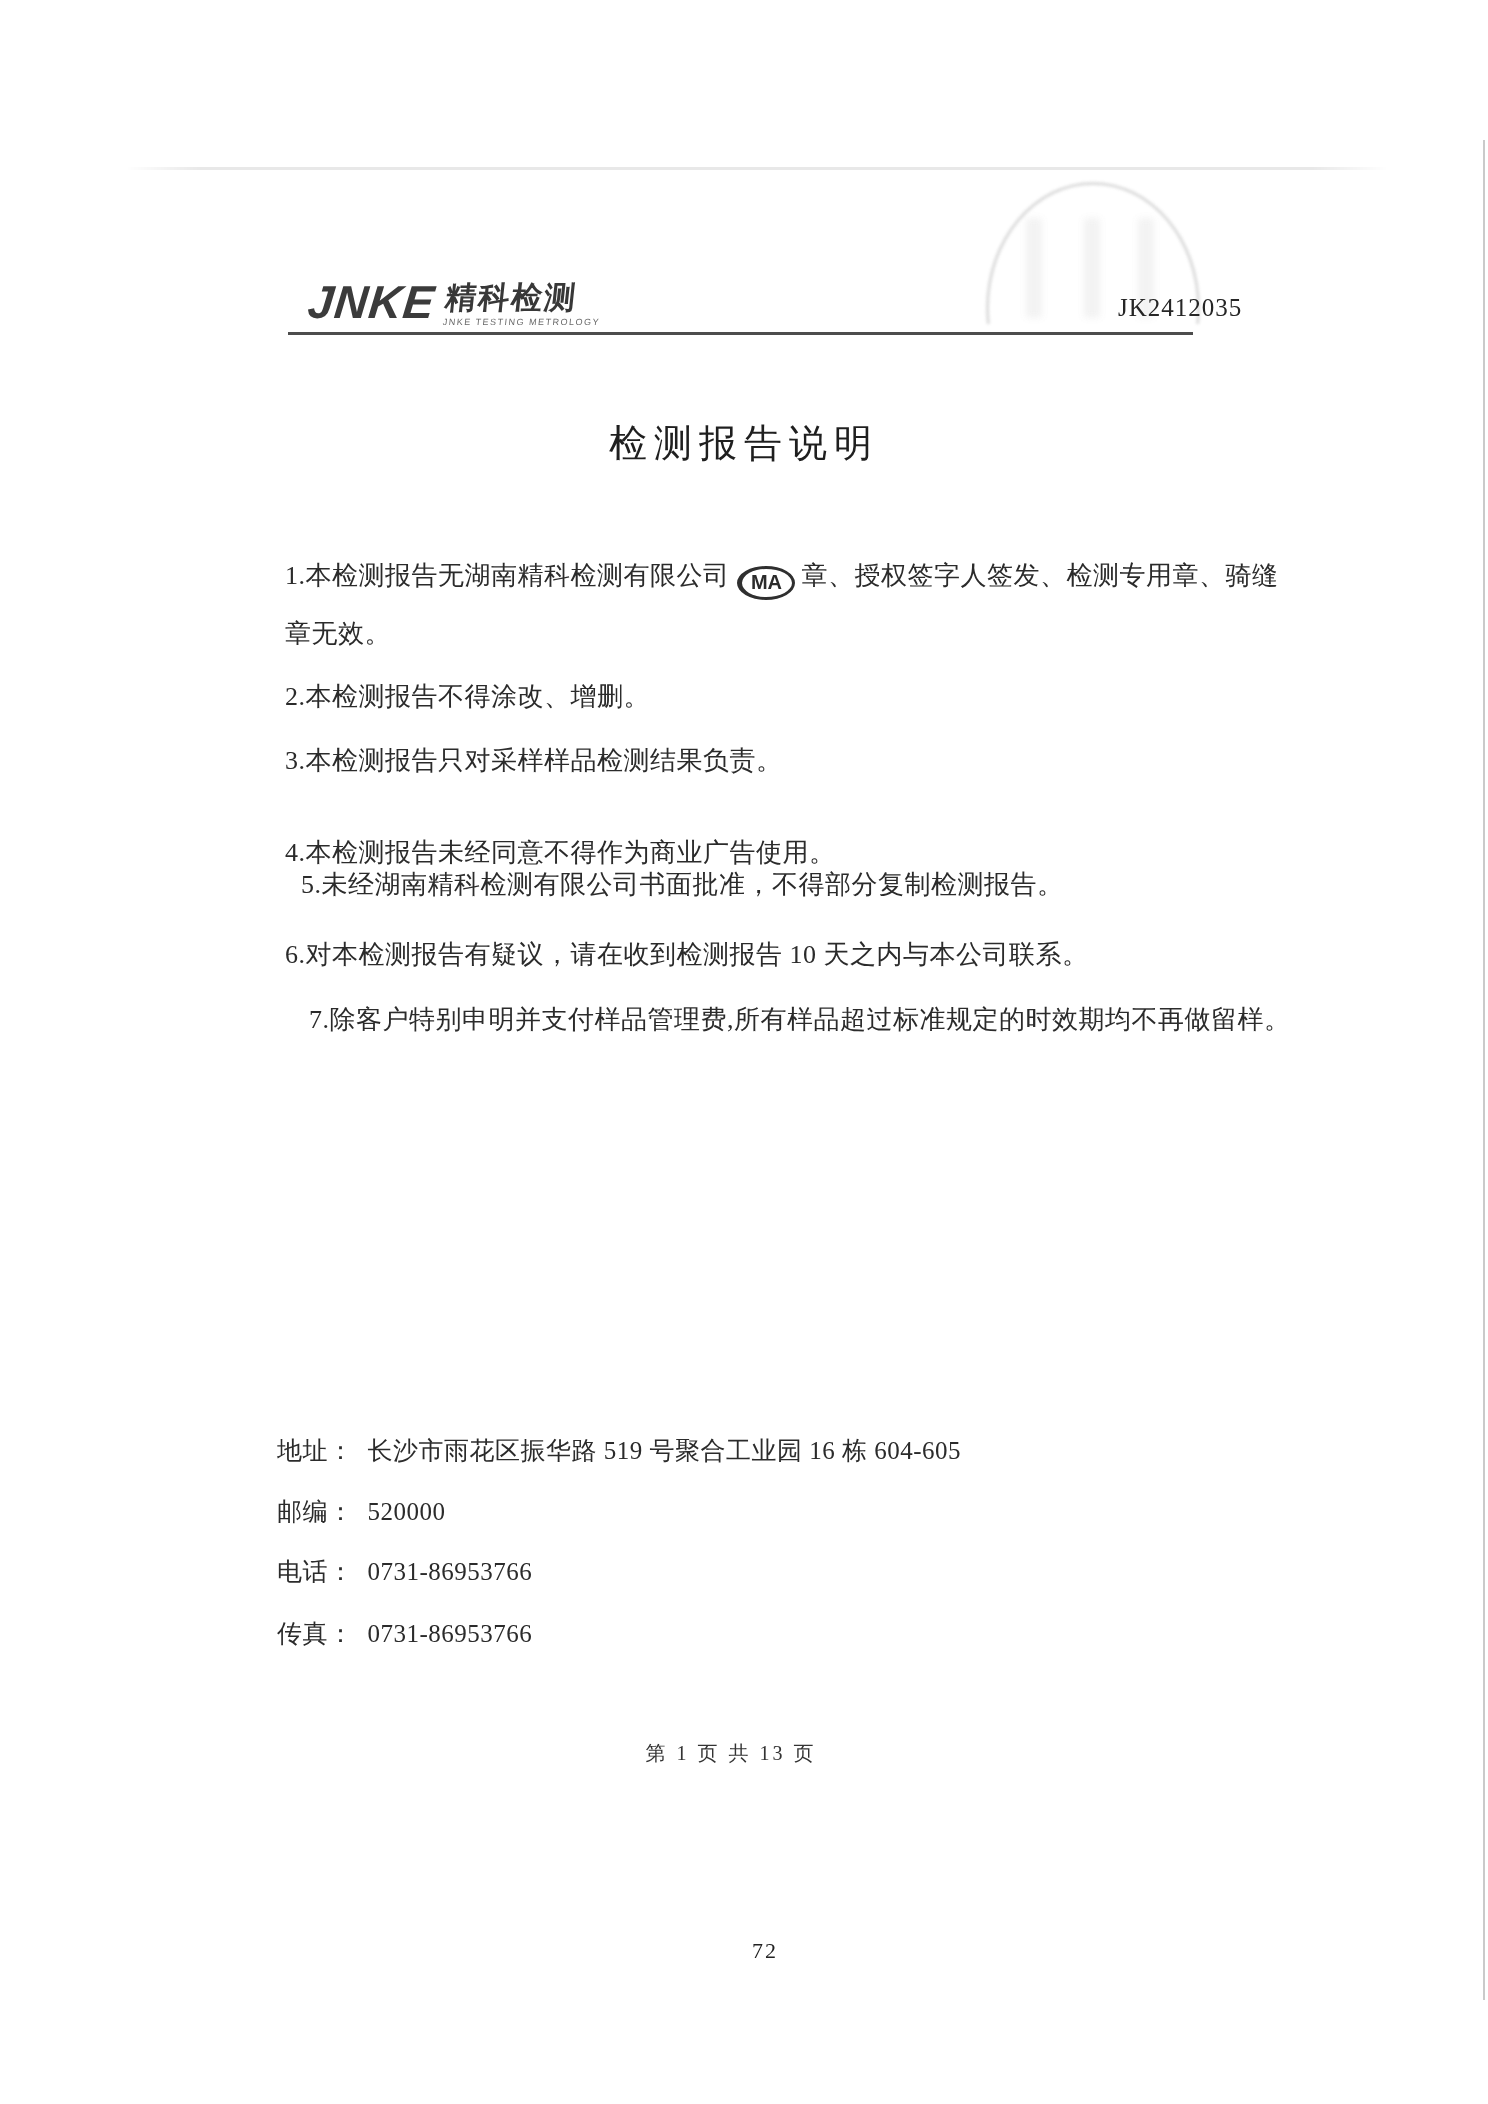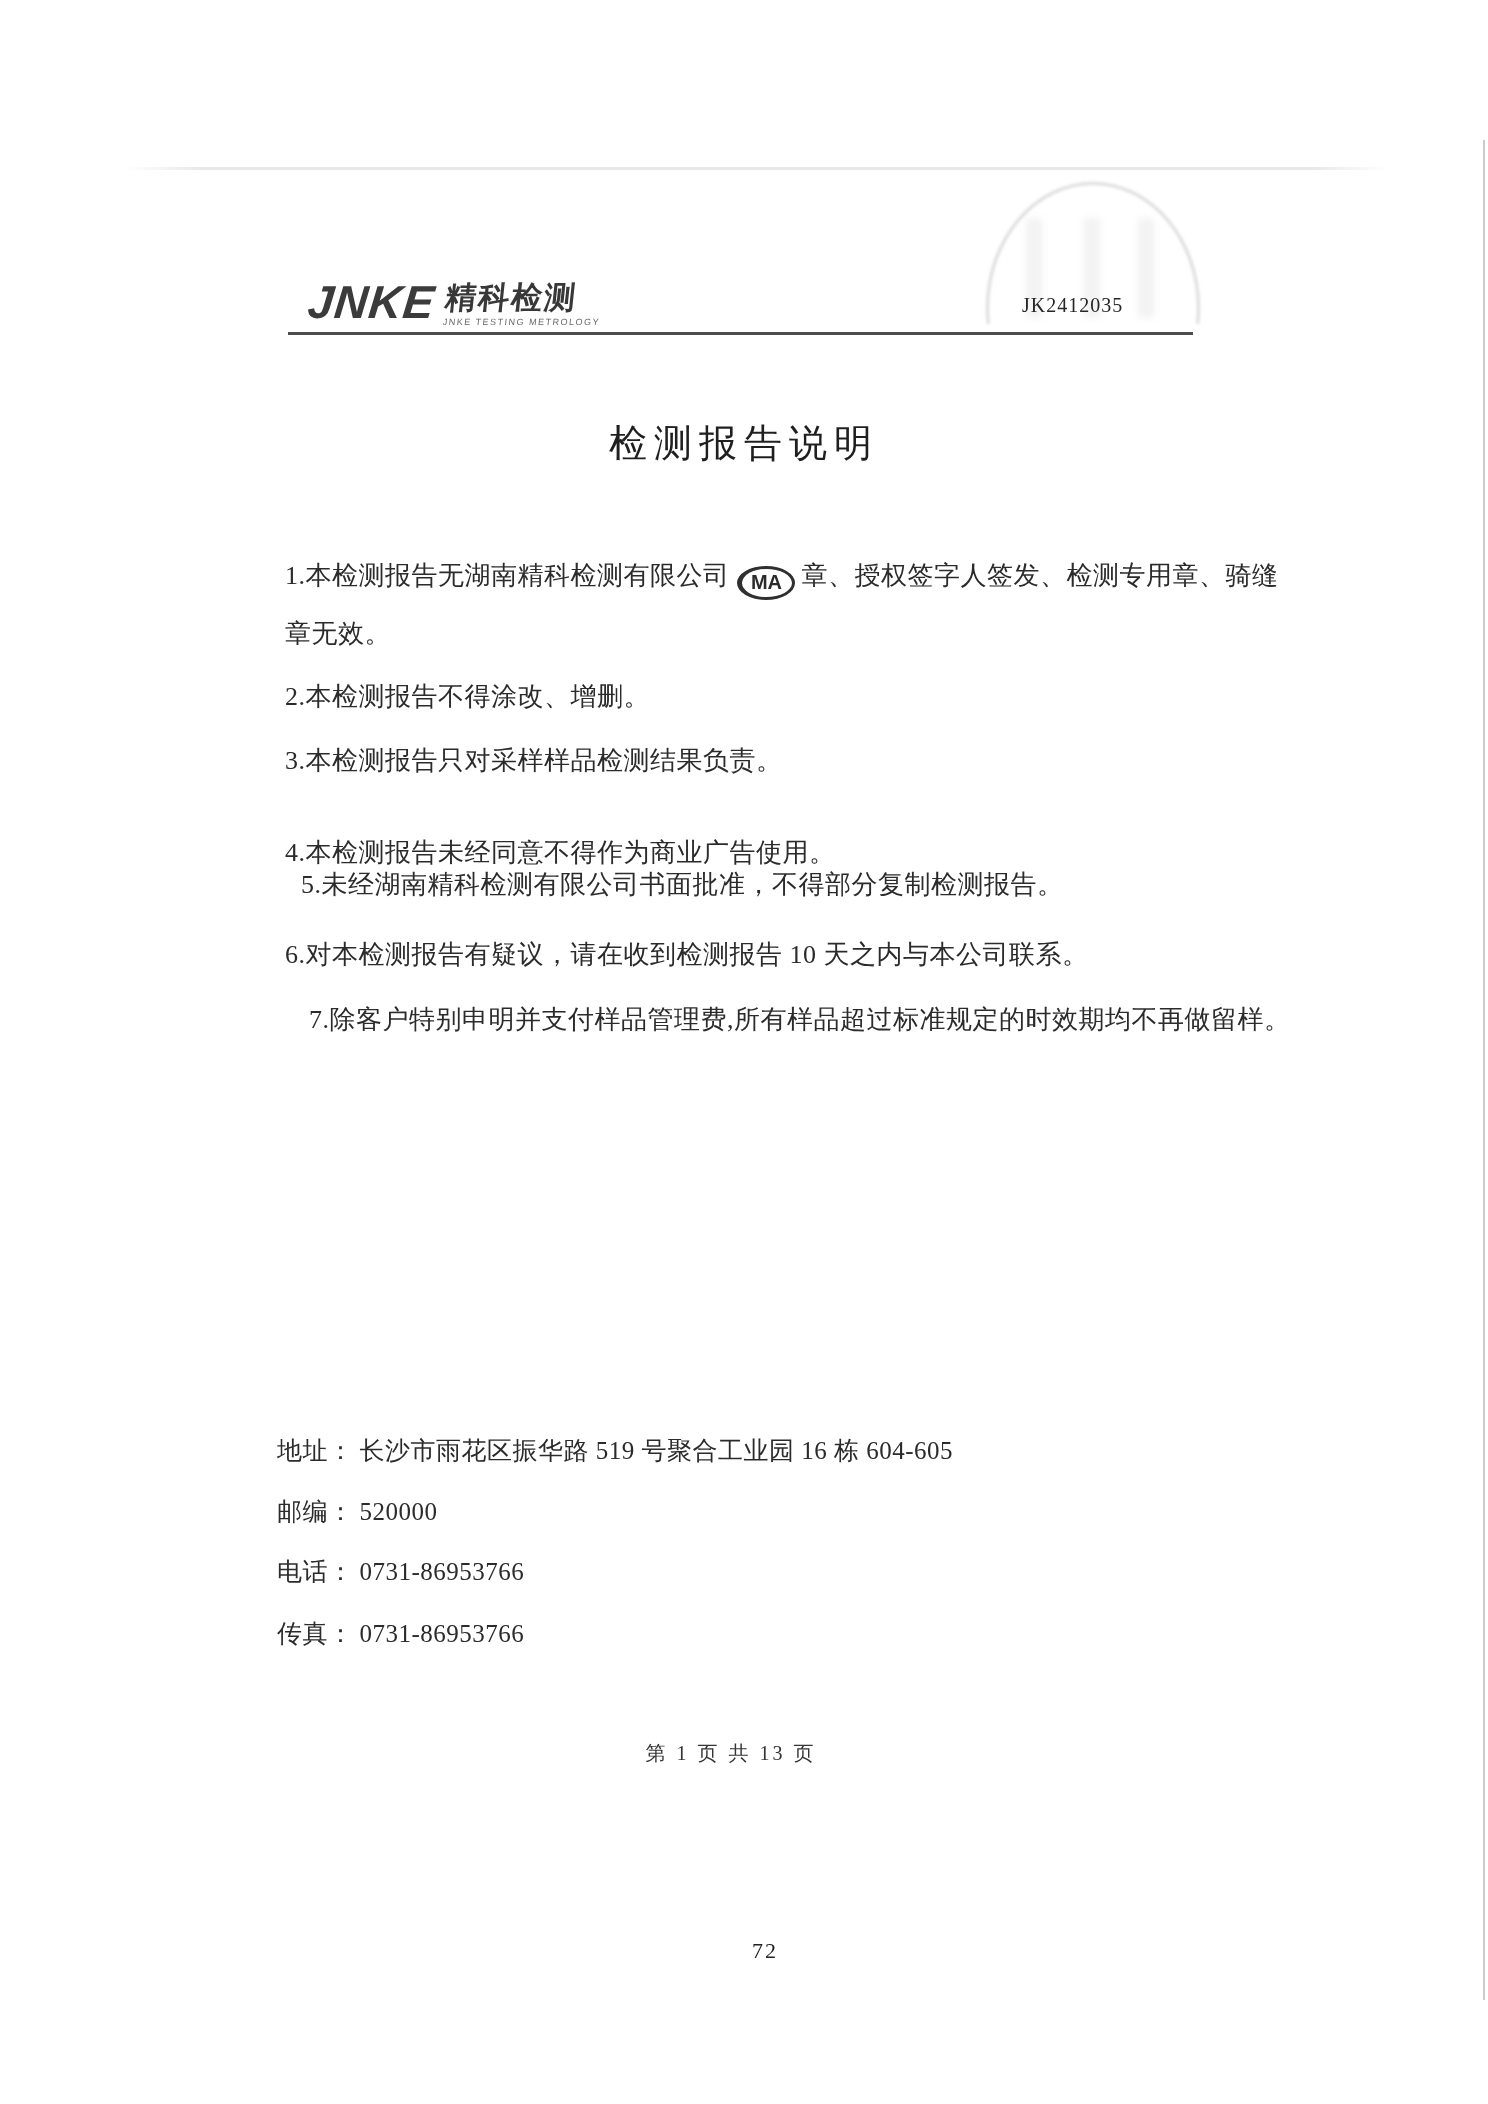--- a/index.html
+++ b/index.html
@@ -37,41 +37,41 @@
   }
   .logo-cjk-wrap{margin-left:10px;}
   .logo-cjk{
     font-family:"Liberation Sans","DejaVu Sans",sans-serif;font-weight:700;
     font-size:31px;line-height:36px;color:#383838;letter-spacing:2px;
   }
   .logo-sub{
     font-family:"Liberation Sans","DejaVu Sans",sans-serif;font-size:9px;letter-spacing:1.5px;
     color:#6a6a6a;margin-top:1px;
   }
-  .report-no{position:absolute;left:1022px;top:294px;font-size:20px;color:#262626;letter-spacing:1px;}
+  .report-no{position:absolute;left:1118px;top:294px;font-size:25px;color:#262626;letter-spacing:1px;}
   .header-rule{position:absolute;left:288px;top:332px;width:905px;height:3px;background:#4d4d4d;}
   
   .doc-title{
     position:absolute;left:0;top:418px;width:1488px;text-align:center;
     font-size:38px;letter-spacing:7px;color:#1f1f1f;
   }
   
   .note{position:absolute;left:285px;white-space:nowrap;font-size:26px;letter-spacing:0.5px;color:#2b2b2b;}
   .n1a{top:558px;} .n1b{top:616px;} .n2{top:679px;} .n3{top:743px;}
   .n4{top:835px;} .n5{top:867px;margin-left:16px;} .n6{top:937px;} .n7{top:1002px;margin-left:24px;}
   .cma-mark{
     display:inline-block;width:50px;height:28px;margin:0 7px;vertical-align:-5px;
     border:3px solid #2f2f2f;border-left-width:5px;border-radius:50%;
     font-family:"Liberation Sans","DejaVu Sans",sans-serif;font-weight:700;font-size:20px;
     line-height:27px;text-align:center;letter-spacing:0;color:#2b2b2b;
   }
   
   .contact-line{position:absolute;left:277px;white-space:nowrap;font-size:25px;color:#2b2b2b;letter-spacing:0.5px;}
   .c1{top:1434px;} .c2{top:1495px;} .c3{top:1555px;} .c4{top:1617px;}
-  .contact-line .val{margin-left:6px;}
+  .contact-line .val{margin-left:14px;}
   
   .page-footer{
     position:absolute;left:0;top:1740px;width:1462px;text-align:center;
     font-size:20px;letter-spacing:3px;color:#333;
   }
   .sheet-no{position:absolute;left:752px;top:1938px;font-size:22px;letter-spacing:2px;color:#222;}
 </style>
 </head>
 <body>
 

